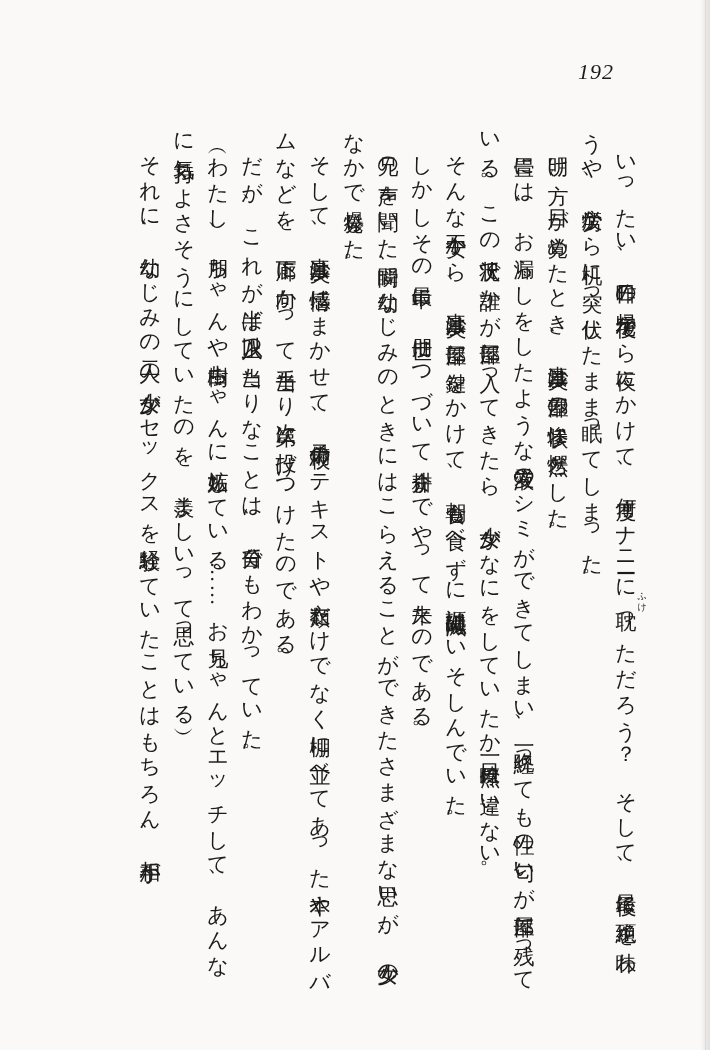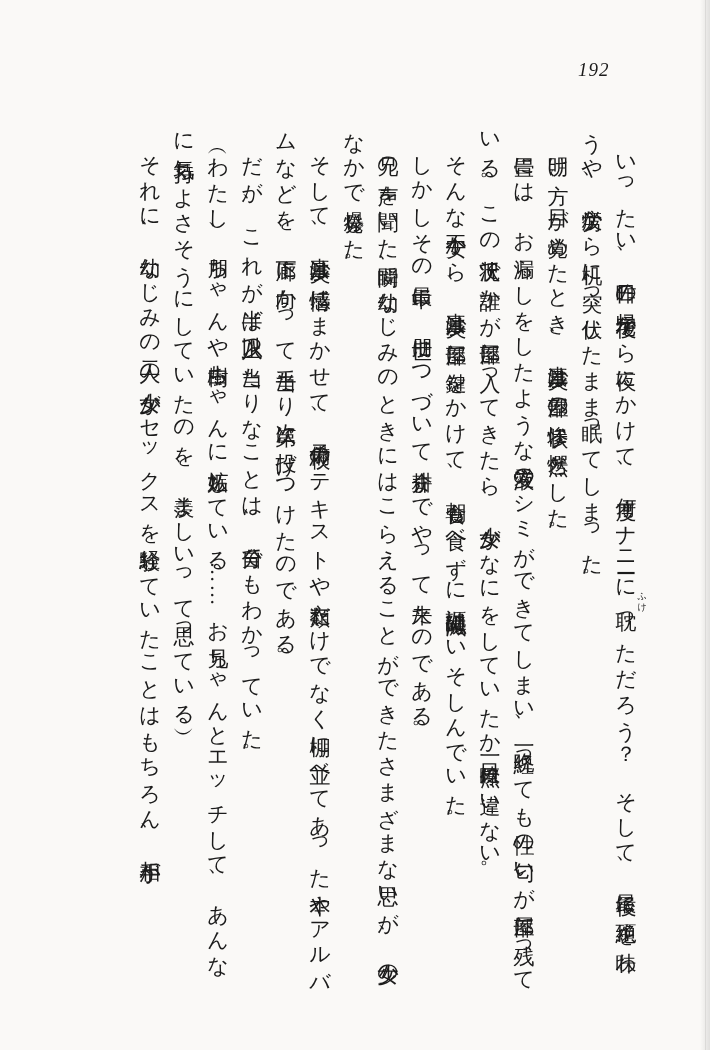--- a/index.html
+++ b/index.html
@@ -13,21 +13,21 @@
     width: 710px;
     height: 1050px;
     background: var(--bg, #faf9f7);
     overflow: hidden;
   }
   .page-number {
     position: absolute;
     top: 59px;
     left: 578px;
     font-style: italic;
-    font-size: 19px;
+    font-size: 22px;
     letter-spacing: 1px;
     color: var(--ink, #1b1b1b);
     text-align: right;
   }
   .text-block {
     position: absolute;
     top: 118px;
     right: 63px;
     height: 868px;
     writing-mode: vertical-rl;

